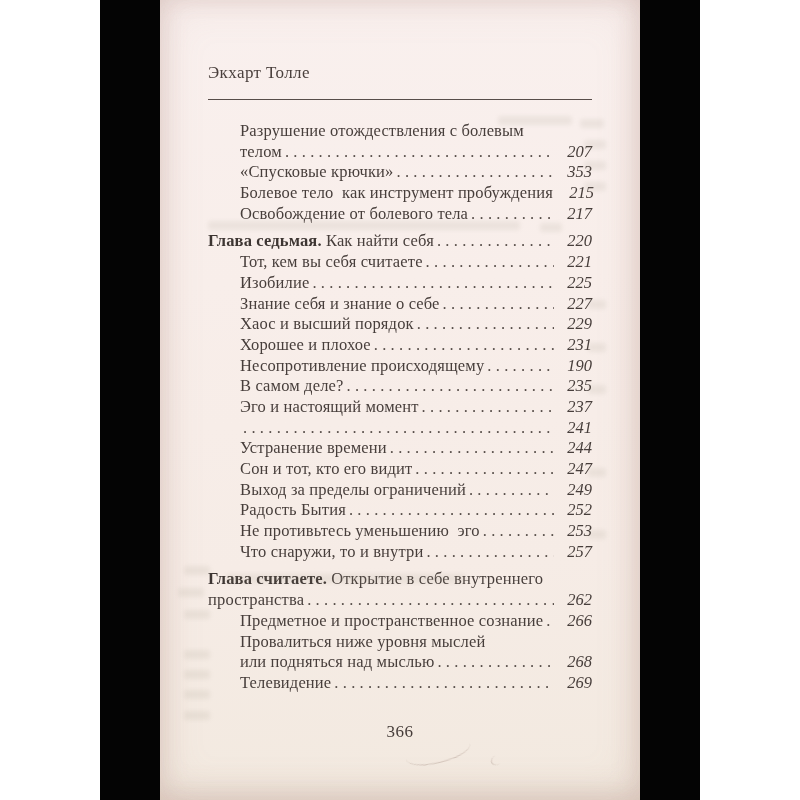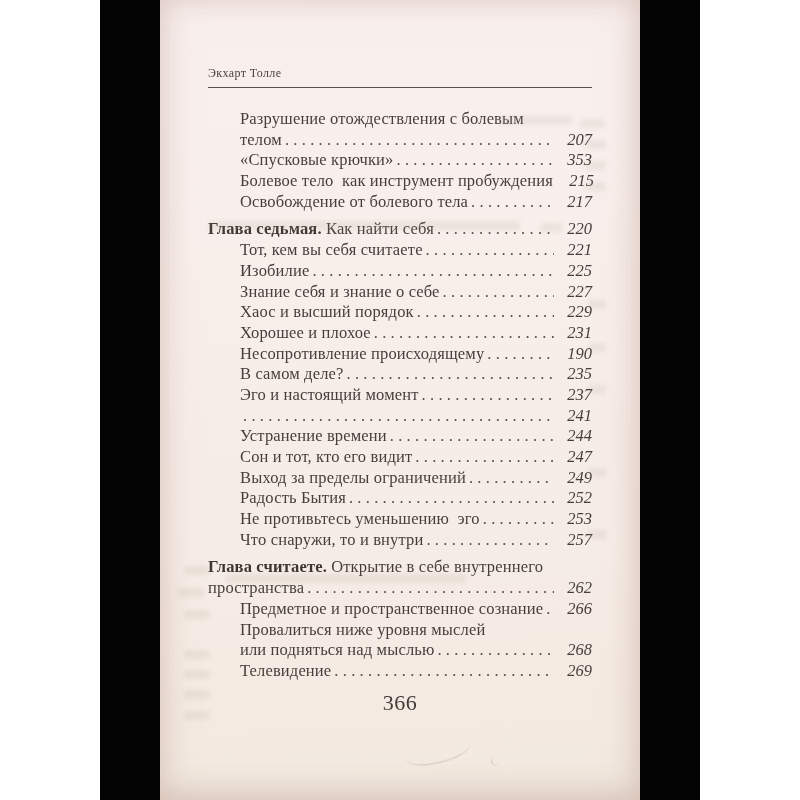--- a/index.html
+++ b/index.html
@@ -13,35 +13,35 @@
                inset 10px 0 22px rgba(160,120,110,.08),
                inset 0 -14px 24px rgba(150,115,100,.10);
   }
   .content{
     position:absolute;left:48px;top:0;width:384px;
     font-family:"Liberation Serif","DejaVu Serif",serif;
     color:#473e3b;font-size:16.5px;
   }
   .rh{padding-top:63px;}
   .rh-inner{
-    display:block;border-bottom:1.5px solid #574d49;padding-bottom:4px;
-    font-size:12px;letter-spacing:.4px;color:#4a403d;line-height:20px;
+    display:block;border-bottom:1.5px solid #574d49;padding-bottom:16px;
+    font-size:17px;letter-spacing:.4px;color:#4a403d;line-height:20px;
   }
   .toc{margin-top:21px;}
   .toc-row{display:flex;align-items:baseline;height:20.7px;line-height:20.7px;white-space:pre;}
   .toc-row.ind{padding-left:32px;}
   .toc-row.gap{margin-top:7px;}
   .t{flex:0 0 auto;letter-spacing:.15px;}
   .chb{font-weight:bold;color:#3d3532;}
   .leader{
     flex:1 1 0;min-width:0;overflow:hidden;
     letter-spacing:4.3px;padding-left:3px;color:#574e49;
   }
   .pg{flex:0 0 auto;min-width:33px;text-align:right;padding-left:5px;font-style:italic;}
-  .folio{margin-top:8px;text-align:center;font-size:22px;letter-spacing:.5px;color:#453c39;}
+  .folio{margin-top:28px;text-align:center;font-size:17px;letter-spacing:.5px;color:#453c39;}
   
   .gh{position:absolute;height:9px;background:#9c9583;opacity:.13;filter:blur(2px);border-radius:3px;}
   
   .scratch{position:absolute;border-bottom:1.2px solid rgba(130,100,90,.28);filter:blur(.5px);}
   .s1{left:245px;top:740px;width:66px;height:22px;border-radius:50%;transform:rotate(-14deg);}
   .s2{left:333px;top:752px;width:10px;height:14px;border-radius:50%;transform:rotate(62deg);}
 </style>
 </head>
 <body>
 

